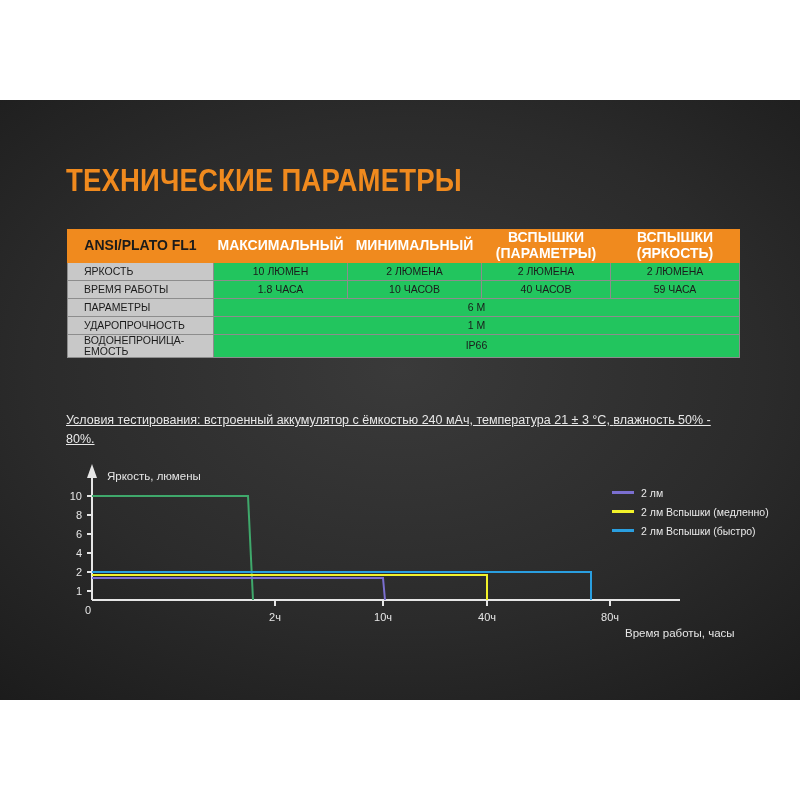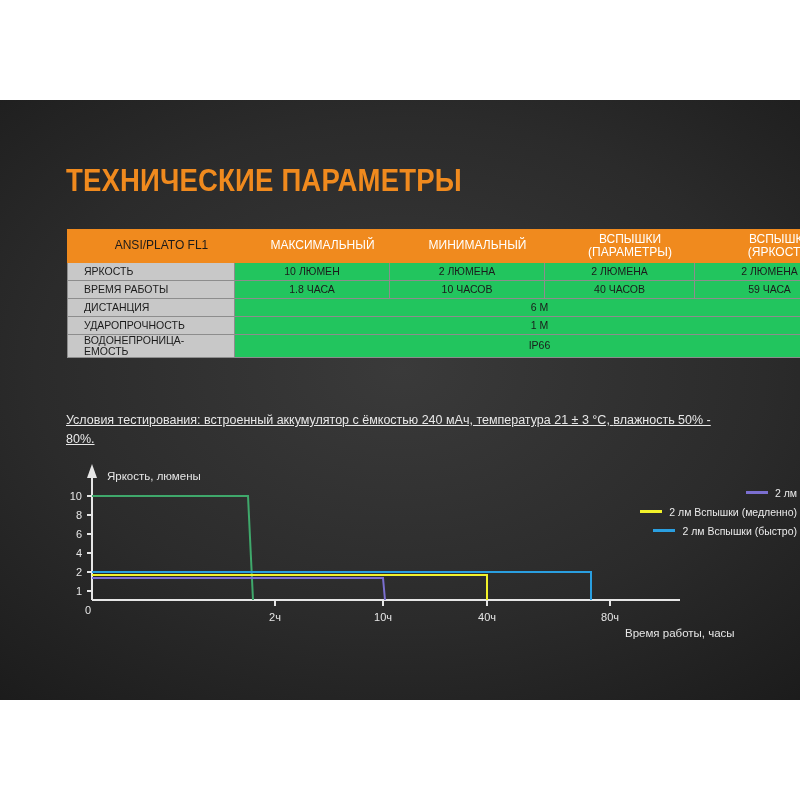--- a/index.html
+++ b/index.html
@@ -62,25 +62,24 @@
     vertical-align: middle;
     font-size: 10.5px;
     color: #1b1b1b;
     padding: 0;
     height: 17px;
     line-height: 1.12;
   }
   #spec-table thead th {
     background: #f08a1e;
     color: #ffffff;
-    font-weight: normal;
+    font-weight: bold;
     border-color: #f08a1e;
     height: 32px;
-    font-size: 12px;
-    padding-left: 21px;
+    font-size: 14px;
   }
   #spec-table thead th.first {
     color: #1b1b1b;
   }
   #spec-table tbody td {
     background: #22c55e;
   }
   #spec-table tbody td.rowlabel {
     text-align: left;
     padding-left: 16px;
@@ -120,21 +119,20 @@
     position: absolute;
     left: 612px;
     top: 484px;
     width: 185px;
   }
   .legend-row {
     display: flex;
     align-items: center;
     height: 17px;
     margin-bottom: 2px;
-    justify-content: flex-end;
   }
   .legend-swatch {
     width: 22px;
     height: 3px;
     margin-right: 7px;
     flex: 0 0 auto;
   }
   .legend-label {
     color: #eaeaea;
     font-size: 10.5px;
@@ -181,21 +179,21 @@
         <td>2 ЛЮМЕНА</td>
       </tr>
       <tr>
         <td class="rowlabel">ВРЕМЯ РАБОТЫ</td>
         <td>1.8 ЧАСА</td>
         <td>10 ЧАСОВ</td>
         <td>40 ЧАСОВ</td>
         <td>59 ЧАСА</td>
       </tr>
       <tr>
-        <td class="rowlabel">ДИСТАНЦИЯ</td>
+        <td class="rowlabel">ПАРАМЕТРЫ</td>
         <td colspan="4">6 М</td>
       </tr>
       <tr>
         <td class="rowlabel">УДАРОПРОЧНОСТЬ</td>
         <td colspan="4">1 М</td>
       </tr>
       <tr>
         <td class="rowlabel" style="line-height:1.05">
           <span style="display:block">ВОДОНЕПРОНИЦА-</span>
           <span style="display:block">ЕМОСТЬ</span>

